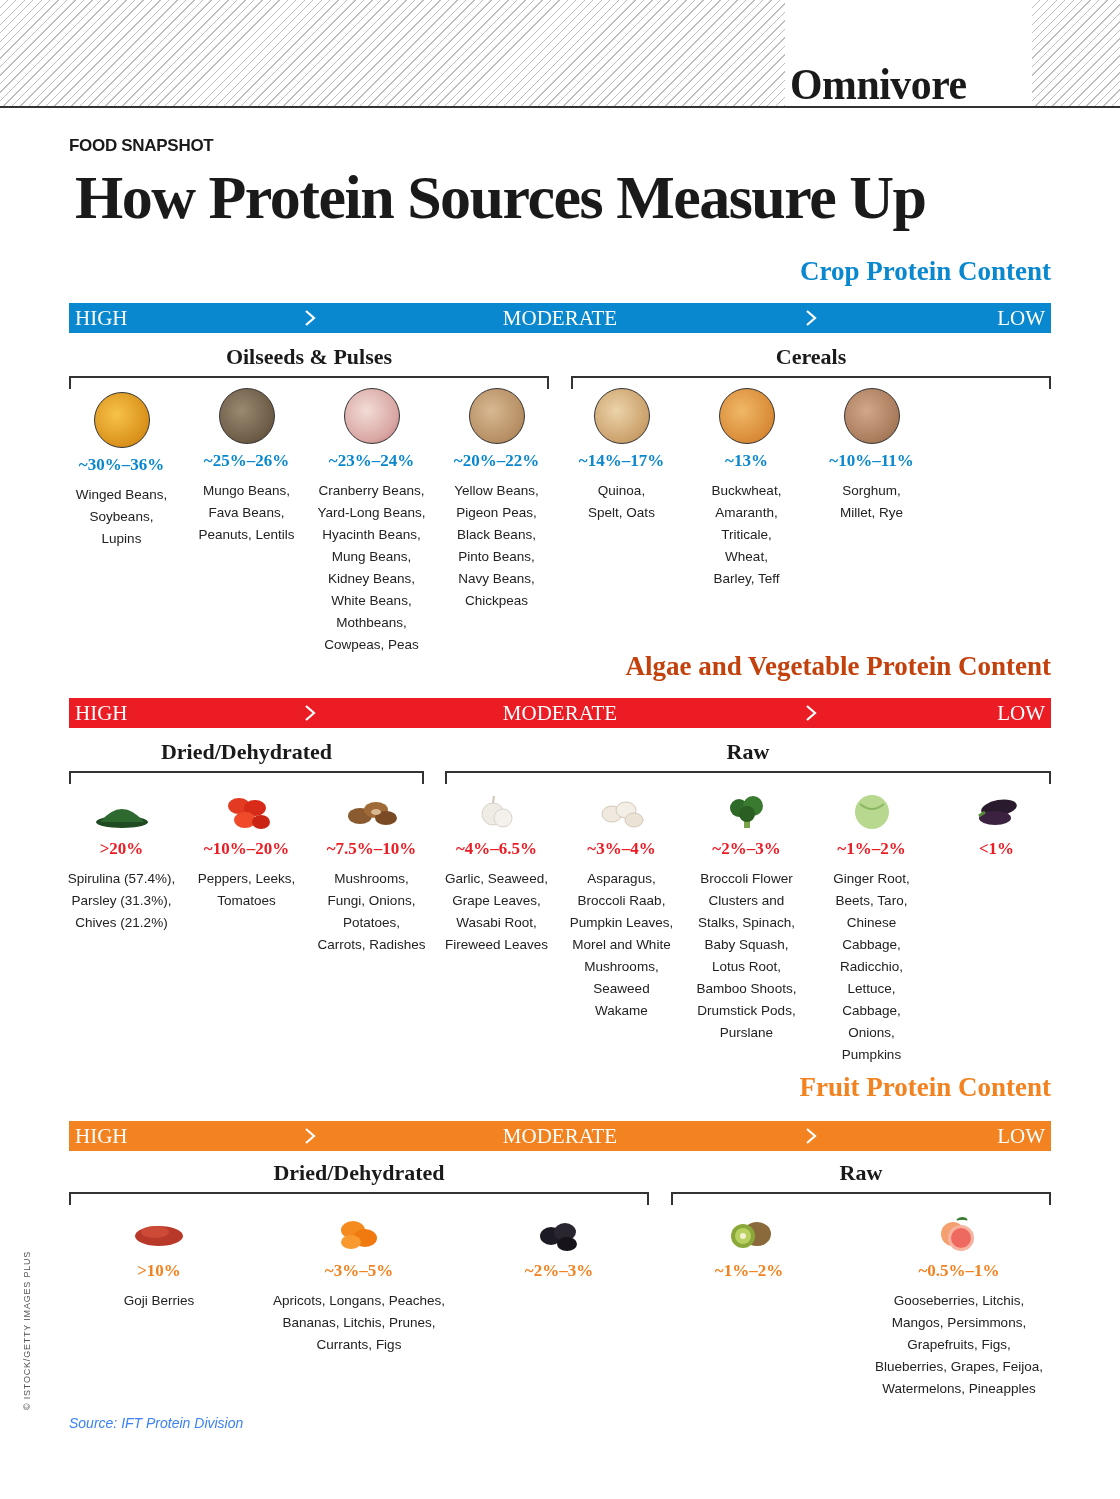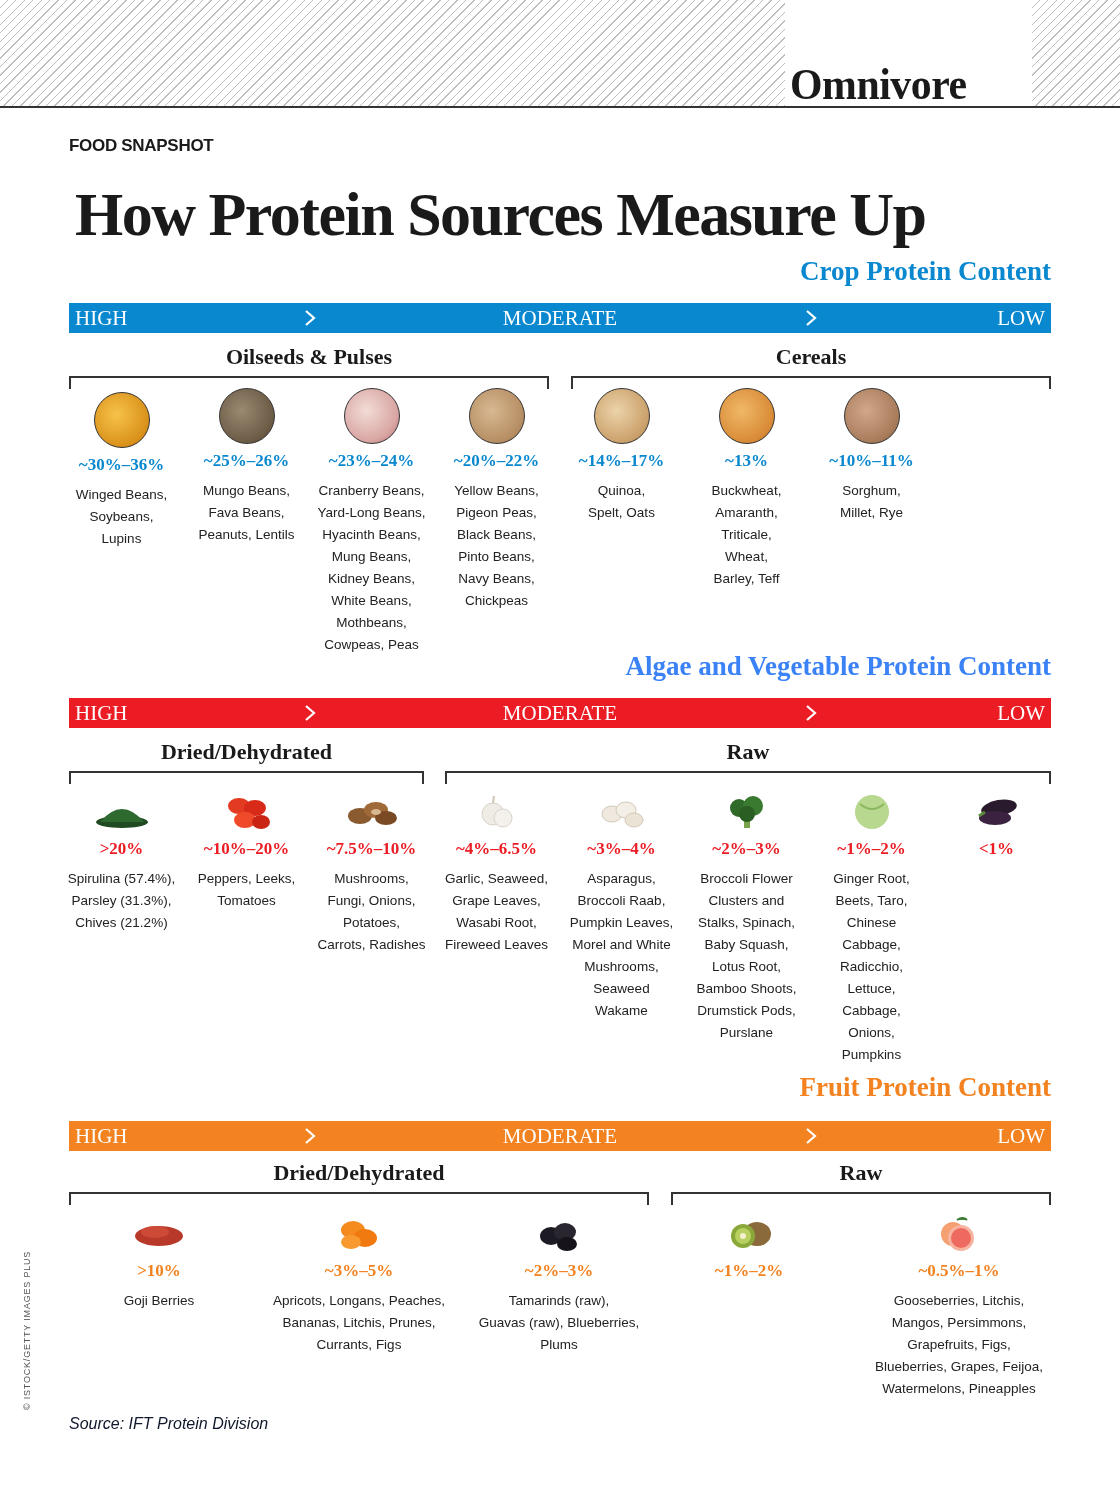--- a/index.html
+++ b/index.html
@@ -21,21 +21,21 @@
   }
 
   .kicker {
     position: absolute; left: 69px; top: 136px;
     font-family: "Liberation Sans", sans-serif; font-weight: bold; font-size: 17px;
     letter-spacing: -0.3px; color: #1a1a1a;
   }
   .headline {
     position: absolute; left: 75px; top: 160px; width: 980px;
     font-family: "Liberation Serif", serif; font-weight: bold; font-size: 62px;
-    line-height: 74px; color: #1a1a1a; letter-spacing: -1.5px; margin-top: 17px;
+    line-height: 74px; color: #1a1a1a; letter-spacing: -1.5px;
   }
 
   .section { position: absolute; left: 69px; width: 982px; }
   .sec-title {
     position: absolute; left: 0; width: 982px; text-align: right;
     font-family: "Liberation Serif", serif; font-weight: bold; font-size: 27px;
   }
   .scale-bar {
     position: absolute; left: 0; width: 982px; height: 30px;
     color: #fff; font-family: "Liberation Serif", serif; font-size: 21px; line-height: 30px;
@@ -66,21 +66,21 @@
   .item .foods {
     font-family: "Liberation Sans", sans-serif; font-size: 13.5px; line-height: 22px;
     color: #222; margin-top: 8px; white-space: pre-line;
   }
 
   .circle {
     width: 56px; height: 56px; border-radius: 50%; border: 1px solid #333;
   }
   .source {
     position: absolute; left: 69px; top: 1415px;
-    font-family: "Liberation Sans", sans-serif; font-style: italic; font-size: 16px; color: #0f172a;
+    font-family: "Liberation Sans", sans-serif; font-style: italic; font-size: 14px; color: #3b82f6;
   }
   .credit {
     position: absolute; left: 22px; top: 1410px; transform: rotate(-90deg); transform-origin: left top;
     font-family: "Liberation Sans", sans-serif; font-size: 9px; letter-spacing: 0.8px; color: #555;
     white-space: nowrap;
   }
 </style>
 </head>
 <body>
 
@@ -166,21 +166,21 @@
   </div>
   <div class="item" style="left:740px; width:125px; top:136px;">
     <div class="pic circle" style="background:radial-gradient(circle at 40% 40%, #d2a88a, #a77a5a 70%, #7c5238);"></div>
     <div class="pct" style="color:#0a88cf;">~10%–11%</div>
     <div class="foods">Sorghum,
 Millet, Rye</div>
   </div>
 </div>
 
 <div class="section" style="top:647px; height:400px;">
-  <div class="sec-title" style="top:4px; color:#3b82f6;">Algae and Vegetable Protein Content</div>
+  <div class="sec-title" style="top:4px; color:#c2410c;">Algae and Vegetable Protein Content</div>
   <div class="scale-bar" style="top:51px; background:#ec1c24;">
     <span class="lbl-high">HIGH</span>
     <span class="lbl-mod">MODERATE</span>
     <span class="lbl-low">LOW</span>
     <span class="chev" style="left:235px;">
         <svg width="12" height="16" viewBox="0 0 12 16">
           <path d="M2 1 L10 8 L2 15" fill="none" stroke="#fff" stroke-width="2.2"></path>
         </svg>
       </span>
     <span class="chev" style="left:736px;">
@@ -339,23 +339,20 @@
 Bananas, Litchis, Prunes,
 Currants, Figs</div>
   </div>
   <div class="item" style="left:395px; width:190px; top:146px;">
     <svg class="pic" width="60" height="40" viewBox="0 0 60 40">
         <ellipse cx="22" cy="22" rx="11" ry="9" fill="#1c1a22"></ellipse>
         <ellipse cx="36" cy="18" rx="11" ry="9" fill="#2a2630"></ellipse>
         <ellipse cx="38" cy="30" rx="10" ry="7" fill="#16141a"></ellipse>
       </svg>
     <div class="pct" style="color:#f38220;">~2%–3%</div>
-    <div class="foods">Tamarinds (raw),
-Guavas (raw), Blueberries,
-Plums</div>
   </div>
   <div class="item" style="left:595px; width:170px; top:146px;">
     <svg class="pic" width="60" height="40" viewBox="0 0 60 40">
         <ellipse cx="38" cy="20" rx="14" ry="12" fill="#8a6a3a"></ellipse>
         <circle cx="24" cy="22" r="12" fill="#8aa83a"></circle>
         <circle cx="24" cy="22" r="8" fill="#b8d060"></circle>
         <circle cx="24" cy="22" r="3" fill="#f4f0d0"></circle>
       </svg>
     <div class="pct" style="color:#f38220;">~1%–2%</div>
   </div>

